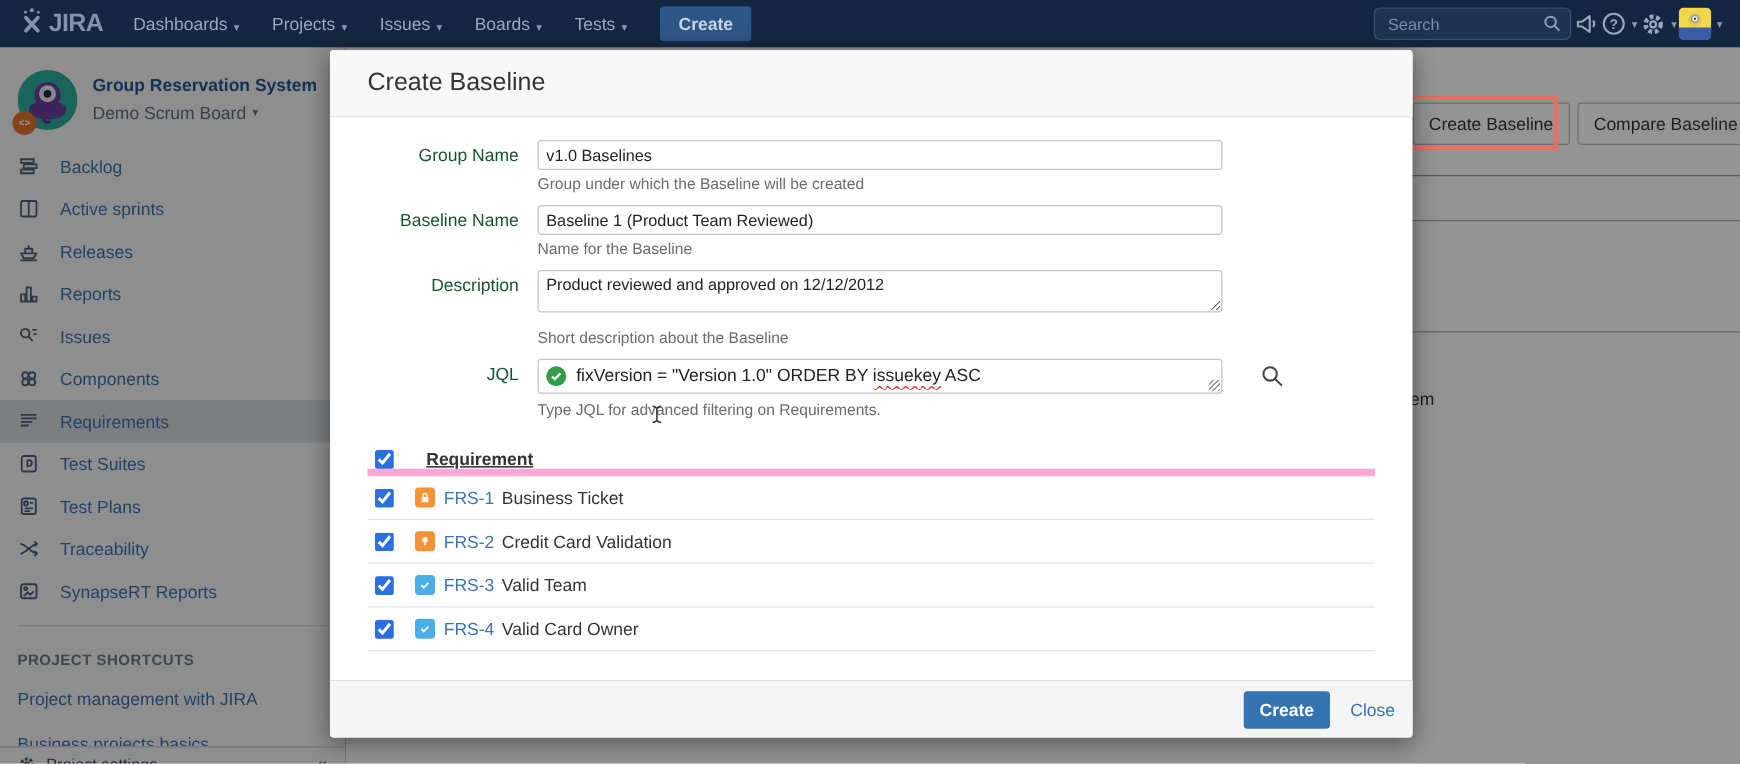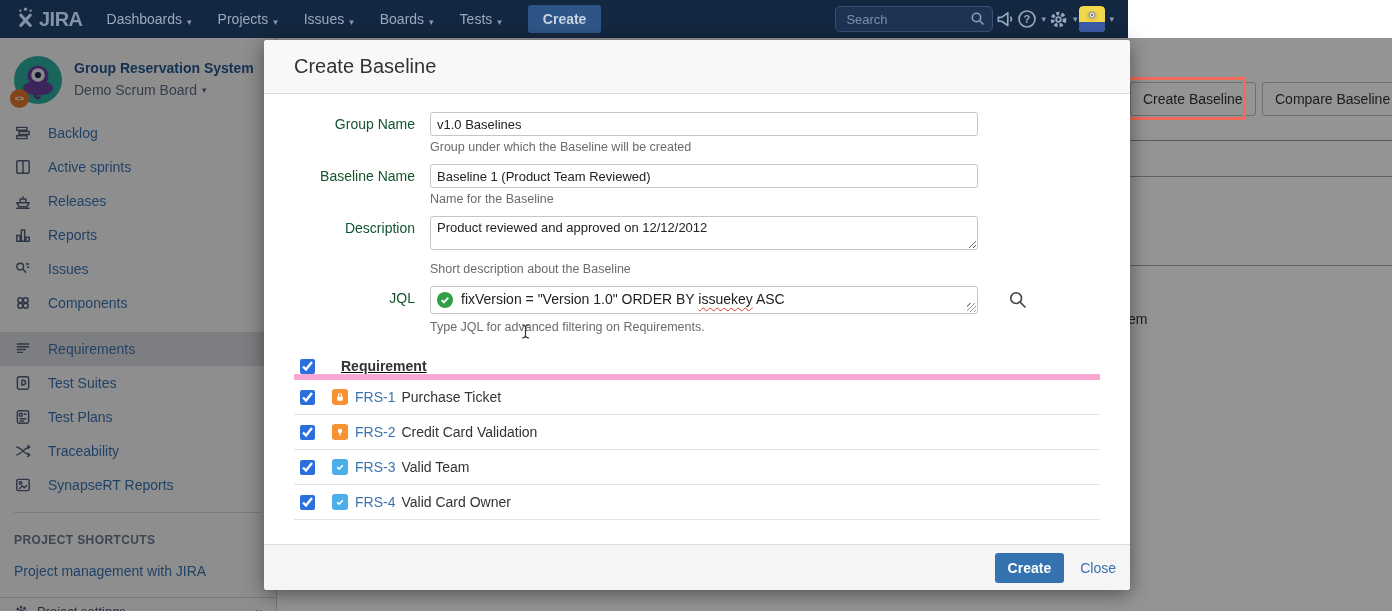--- a/index.html
+++ b/index.html
@@ -1,20 +1,20 @@
 <!DOCTYPE html>
 <html><head>
 <meta charset="utf-8">
 <style>
   * { margin:0; padding:0; box-sizing:border-box; }
   html,body { width:1392px; height:611px; overflow:hidden; }
   body { font-family:"Liberation Sans", sans-serif; background:#fff; position:relative; }
 
   
-  .navbar { position:absolute; left:0; top:0; width:1128px; height:38px; background:#142740;
+  .navbar { position:absolute; left:0; top:0; width:1392px; height:38px; background:#142740;
             display:flex; align-items:center; z-index:10; }
   .logo { display:flex; align-items:center; gap:4px; margin:0 24px 0 16px; cursor:pointer; }
   .logo-text { color:#8292AA; font-weight:bold; font-size:20px; letter-spacing:-0.5px; }
   .nav-item { color:#9AA8C2; font-size:14px; margin-right:26px; cursor:pointer; display:flex; align-items:flex-end; gap:5px; }
   .caret { font-size:9px; color:#8A98B4; }
   .nav-create { background:#2D5687; color:#C9D4E4; font-size:14px; font-weight:bold; border:none;
                 border-radius:3px; padding:6px 15px; cursor:pointer; }
   .nav-right { margin-left:auto; display:flex; align-items:center; gap:2px; padding-right:14px; }
   .nav-search { position:relative; }
   .nav-search input { width:158px; height:26px; background:#1E3352; border:1px solid #3A4F75; border-radius:5px;
@@ -28,21 +28,21 @@
   .sidebar { position:absolute; left:0; top:38px; width:277px; height:573px; background:#F4F5F7;
              border-right:1px solid #C9CCD1; z-index:1; }
   .proj-head { display:flex; padding:18px 10px 12px 14px; gap:12px; }
   .p-avatar-wrap { position:relative; width:48px; height:48px; flex:none; }
   .p-badge { position:absolute; left:-4px; bottom:-4px; width:19px; height:19px; background:#E3762C; color:#fff;
              border-radius:50%; font-size:8px; display:flex; align-items:center; justify-content:center; font-weight:bold; }
   .proj-name { color:#25578E; font-weight:bold; font-size:14px; padding-top:4px; }
   .board-name { color:#5E6C84; font-size:14px; margin-top:6px; display:flex; align-items:center; gap:5px; cursor:pointer; }
   .side-item { display:flex; align-items:center; height:34px; padding-left:14px; gap:16px;
                color:#3B73AF; font-size:14px; cursor:pointer; }
-  .side-item.selected { background:#D8DADF;margin-top:12px; }
+  .side-item.selected { background:#D8DADF; }
   .side-item svg { flex:none; }
   .side-divider { border-top:1px solid #D0D3D8; margin:10px 14px 12px 14px; }
   .shortcuts-h { color:#6B778C; font-size:12px; font-weight:bold; letter-spacing:0.4px; padding:8px 14px 6px 14px; }
   .shortcut-link { color:#3B73AF; font-size:14px; padding:10px 14px; cursor:pointer; }
   .side-bottom { position:absolute; left:0; bottom:-14px; width:276px; height:28px; border-top:1px solid #C9CCD1;
                  display:flex; align-items:center; gap:8px; padding:6px 14px; color:#44546F; font-size:13px; background:#F4F5F7; }
   .side-bottom .collapse { margin-left:auto; color:#6B778C; font-size:15px; cursor:pointer; }
 
   
   .content { position:absolute; left:277px; top:38px; width:1115px; height:573px; background:#fff; z-index:1; }
@@ -373,21 +373,21 @@
 
       <div class="req-row">
         <input class="cb" type="checkbox" checked="checked" style="">
         <span class="type-badge type-orange">
           <svg width="12" height="12" viewBox="0 0 16 16">
             <rect x="4.4" y="7.4" width="7.2" height="5.6" rx="1" fill="#fff"></rect>
             <path d="M5.8 7.4V5.9a2.2 2.2 0 0 1 4.4 0v1.5" stroke="#fff" stroke-width="1.4" fill="none"></path>
             </svg>
         </span>
         <span class="req-key">FRS-1</span>
-        <span class="req-name">Purchase Ticket</span>
+        <span class="req-name">Business Ticket</span>
       </div>
 
       <div class="req-row">
         <input class="cb" type="checkbox" checked="checked" style="">
         <span class="type-badge type-orange">
           <svg width="12" height="12" viewBox="0 0 16 16">
             <circle cx="8" cy="6.6" r="2.9" fill="#fff"></circle>
             <path d="M8 9.5v3" stroke="#fff" stroke-width="1.7"></path>
             </svg>
         </span>

